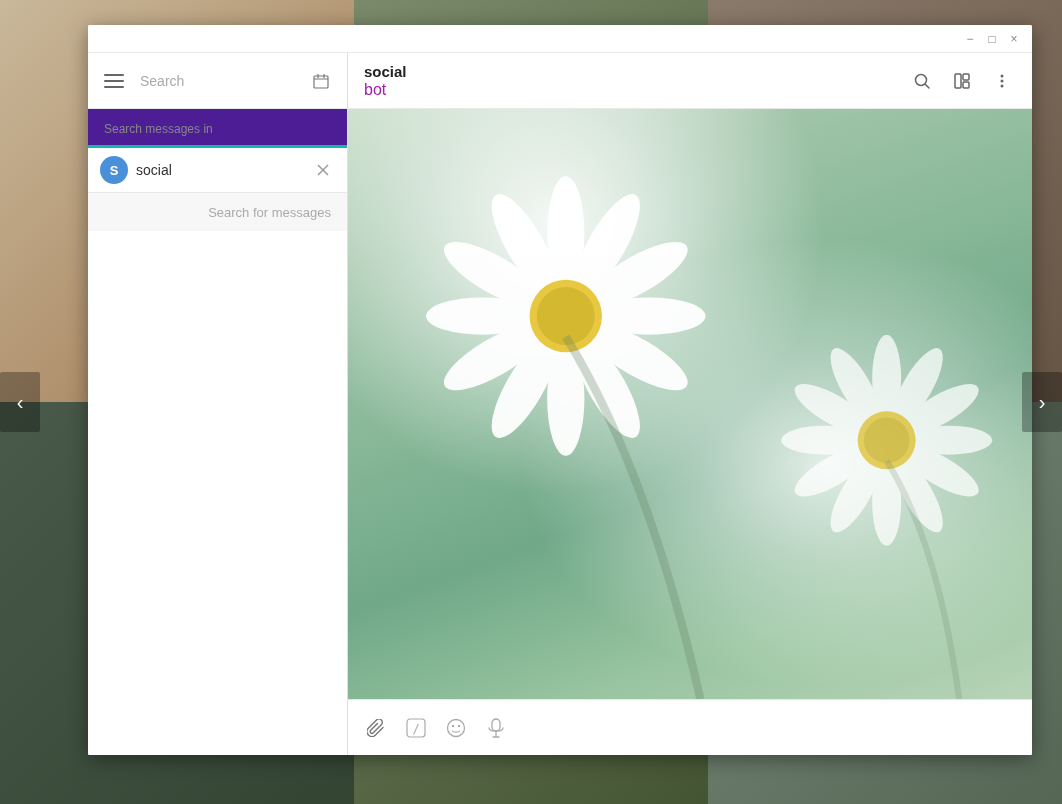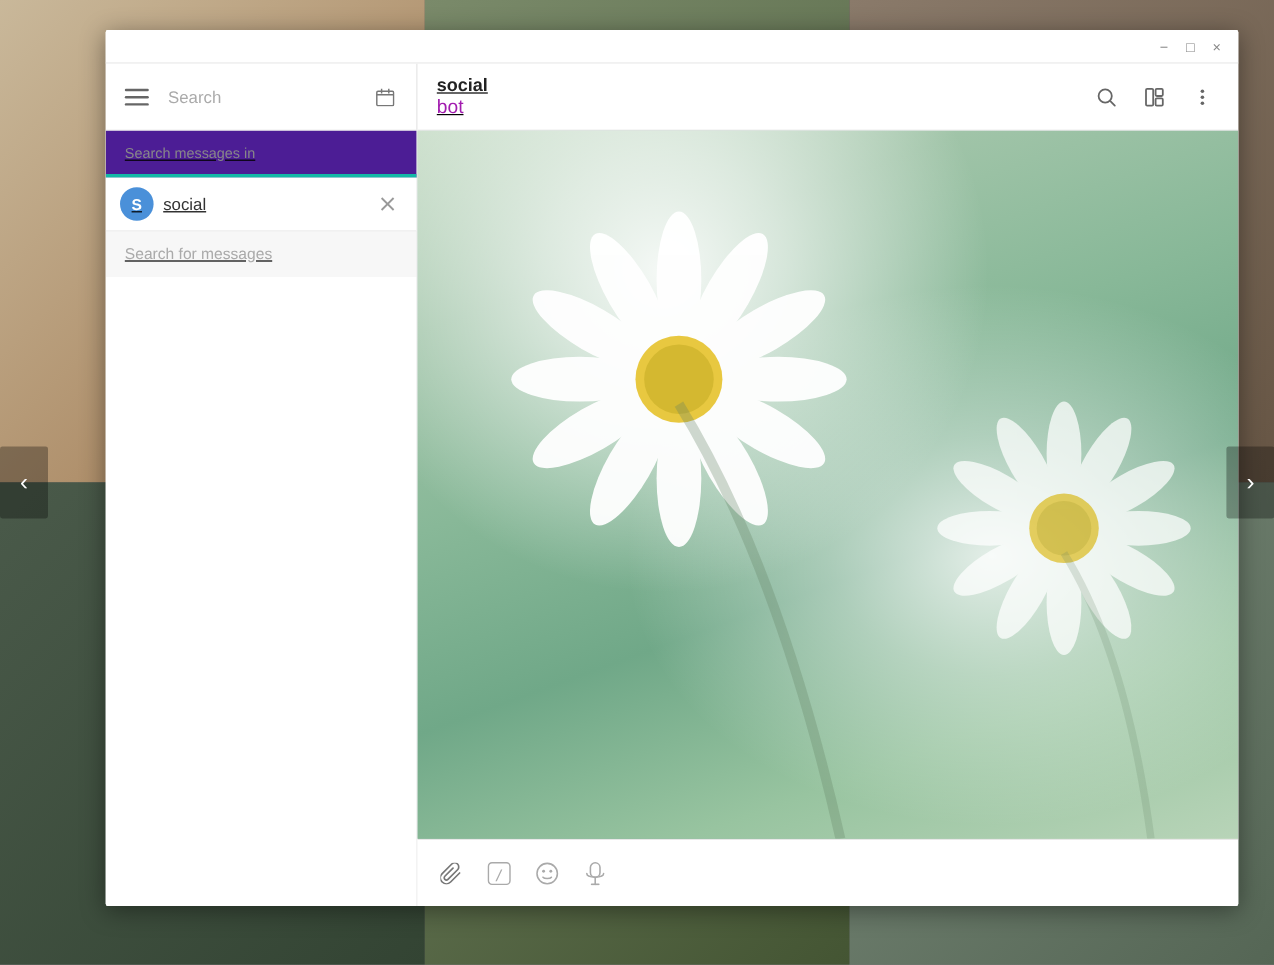--- a/index.html
+++ b/index.html
@@ -65,21 +65,20 @@
       display: flex;
       flex-direction: column;
       overflow: hidden;
     }
 
     
     .app-content {
       display: flex;
       flex: 1;
       overflow: hidden;
-      text-decoration: underline;
     }
 
     
     .sidebar {
       width: 260px;
       min-width: 260px;
       background: white;
       display: flex;
       flex-direction: column;
       border-right: 1px solid #e0e0e0;
@@ -188,20 +187,21 @@
       cursor: pointer;
       color: #999;
       font-size: 16px;
       border-radius: 50%;
     }
 
     
     .search-for-messages {
       padding: 10px 16px;
       background: #f7f7f7;
+      text-align: right;
     }
     .search-for-label {
       font-size: 13px;
       color: #aaa;
     }
 
     
     .sidebar-empty {
       flex: 1;
       background: white;

